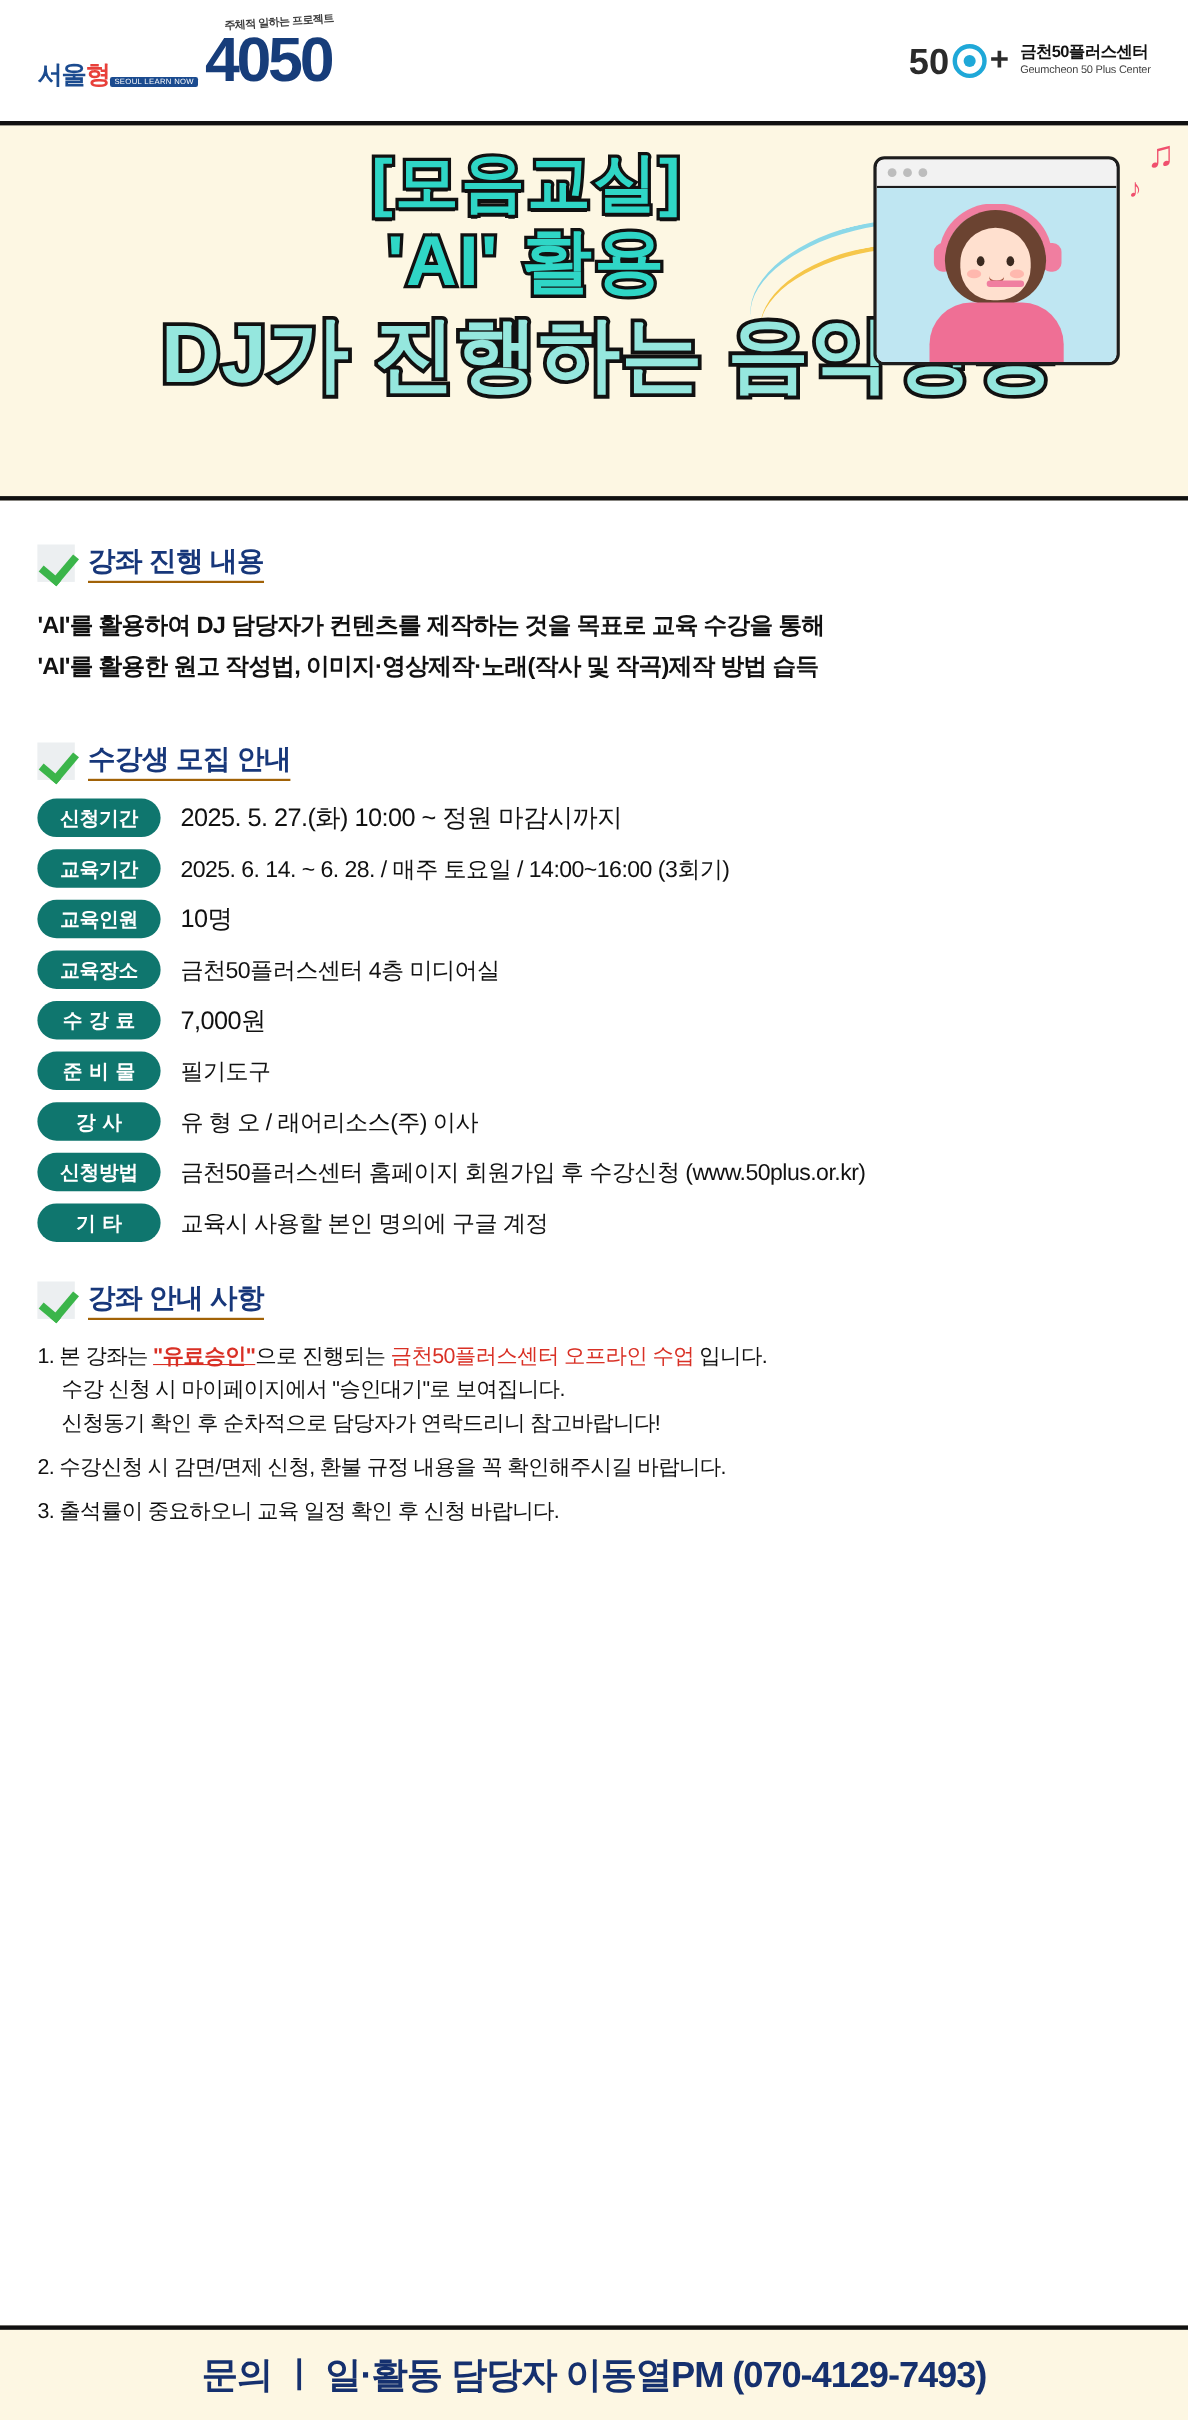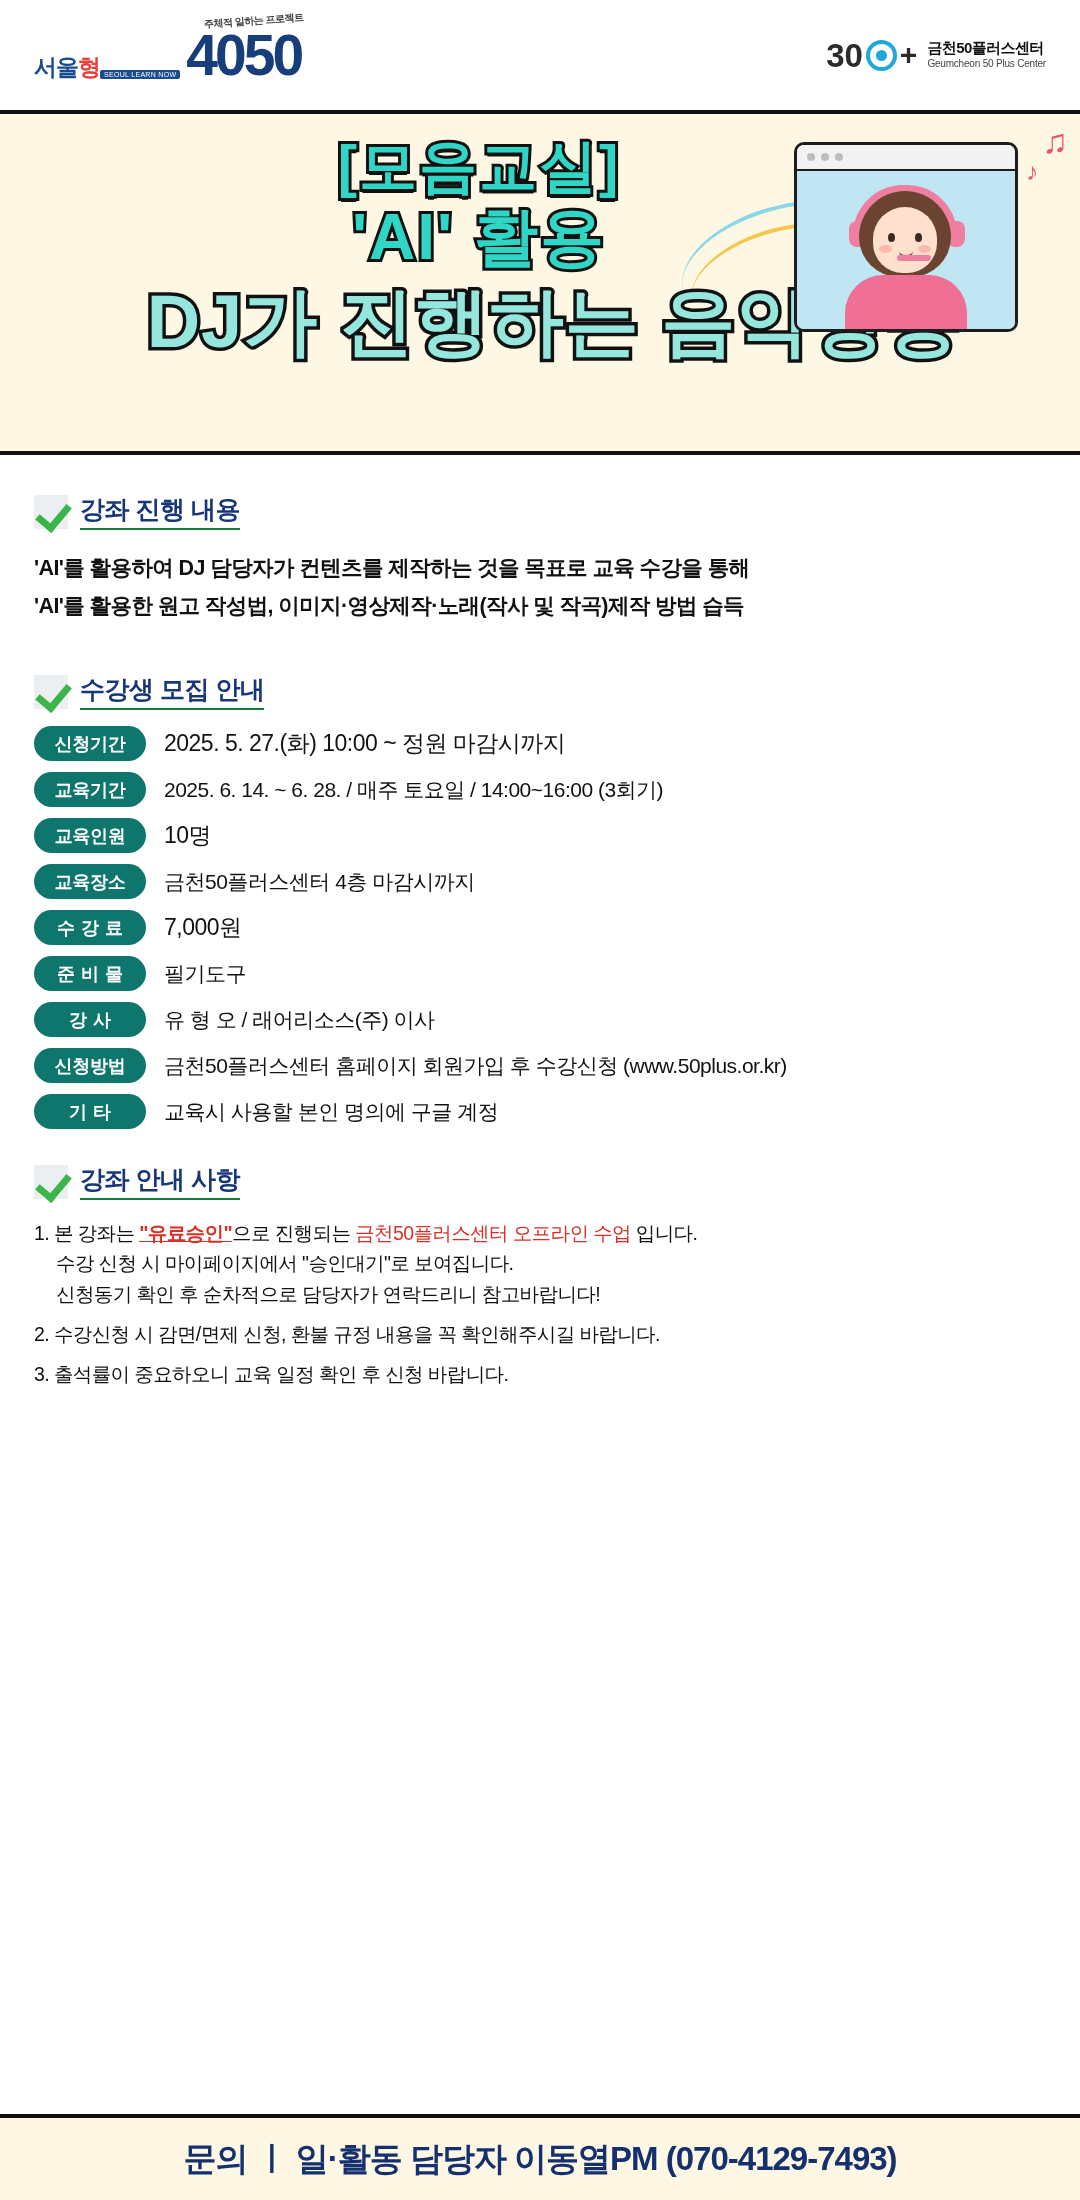--- a/index.html
+++ b/index.html
@@ -174,21 +174,21 @@
     width: 34px; height: 34px; position: relative; flex: 0 0 auto;
     background: #eceff1;
   }
   .check::after {
     content: ""; position: absolute; left: 9px; top: 3px;
     width: 14px; height: 25px; border: solid #3bb54a;
     border-width: 0 7px 7px 0; transform: rotate(40deg);
   }
   .sec-title {
     font-size: 25px; font-weight: bold; color: #17377a;
-    border-bottom: 2px solid #15803d; padding-bottom: 2px; letter-spacing: -0.5px;
+    border-bottom: 2px solid #a16207; padding-bottom: 2px; letter-spacing: -0.5px;
   }
 
   .para { margin-top: 20px; }
   .para p {
     font-size: 21.5px; color: #111; line-height: 1.75; letter-spacing: -0.6px;
     font-weight: bold;
   }
 
   .info-list { margin-top: 16px; }
   .info-row { display: flex; align-items: center; margin-bottom: 11px; }
@@ -238,21 +238,21 @@
         <div class="seoul-sub">SEOUL LEARN NOW</div>
       </div>
       <div class="logo-4050">
         <span class="logo-tag">주체적 일하는 프로젝트</span>
         <span>4050</span>
       </div>
     </div>
 
     <div class="logo-right">
       <div class="mark50">
-        <span>30</span>
+        <span>50</span>
         <span class="ring"></span>
         <span class="plus">+</span>
       </div>
       <div class="center-name">
         <div class="kr">금천50플러스센터</div>
         <div class="en">Geumcheon 50 Plus Center</div>
       </div>
     </div>
   </div>
 
@@ -317,21 +317,21 @@
       <div class="info-row">
         <span class="pill">교육기간</span>
         <span class="info-val">2025. 6. 14. ~ 6. 28. / 매주 토요일 / 14:00~16:00 (3회기)</span>
       </div>
       <div class="info-row">
         <span class="pill">교육인원</span>
         <span class="info-val big">10명</span>
       </div>
       <div class="info-row">
         <span class="pill">교육장소</span>
-        <span class="info-val">금천50플러스센터 4층 마감시까지</span>
+        <span class="info-val">금천50플러스센터 4층 미디어실</span>
       </div>
       <div class="info-row">
         <span class="pill spaced">수강료</span>
         <span class="info-val big">7,000원</span>
       </div>
       <div class="info-row">
         <span class="pill spaced">준비물</span>
         <span class="info-val">필기도구</span>
       </div>
       <div class="info-row">

